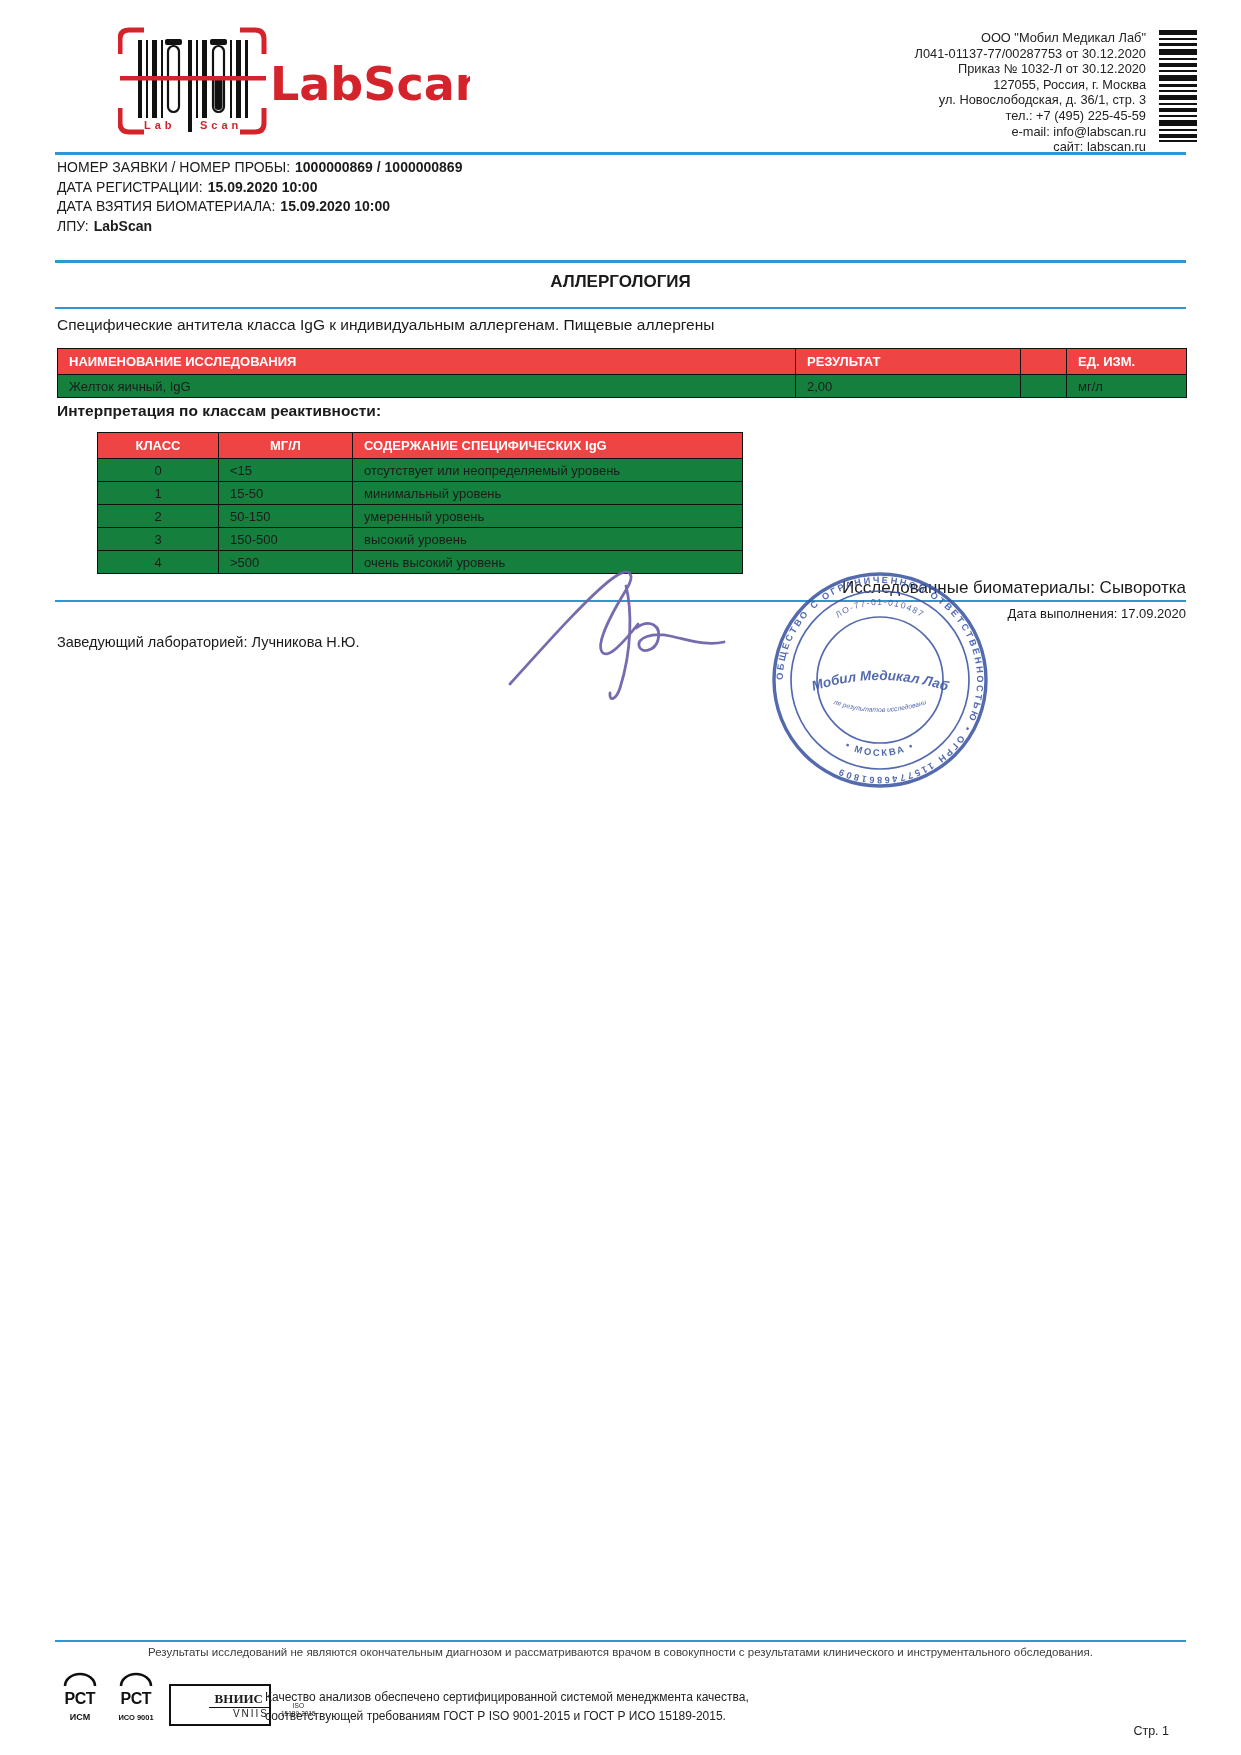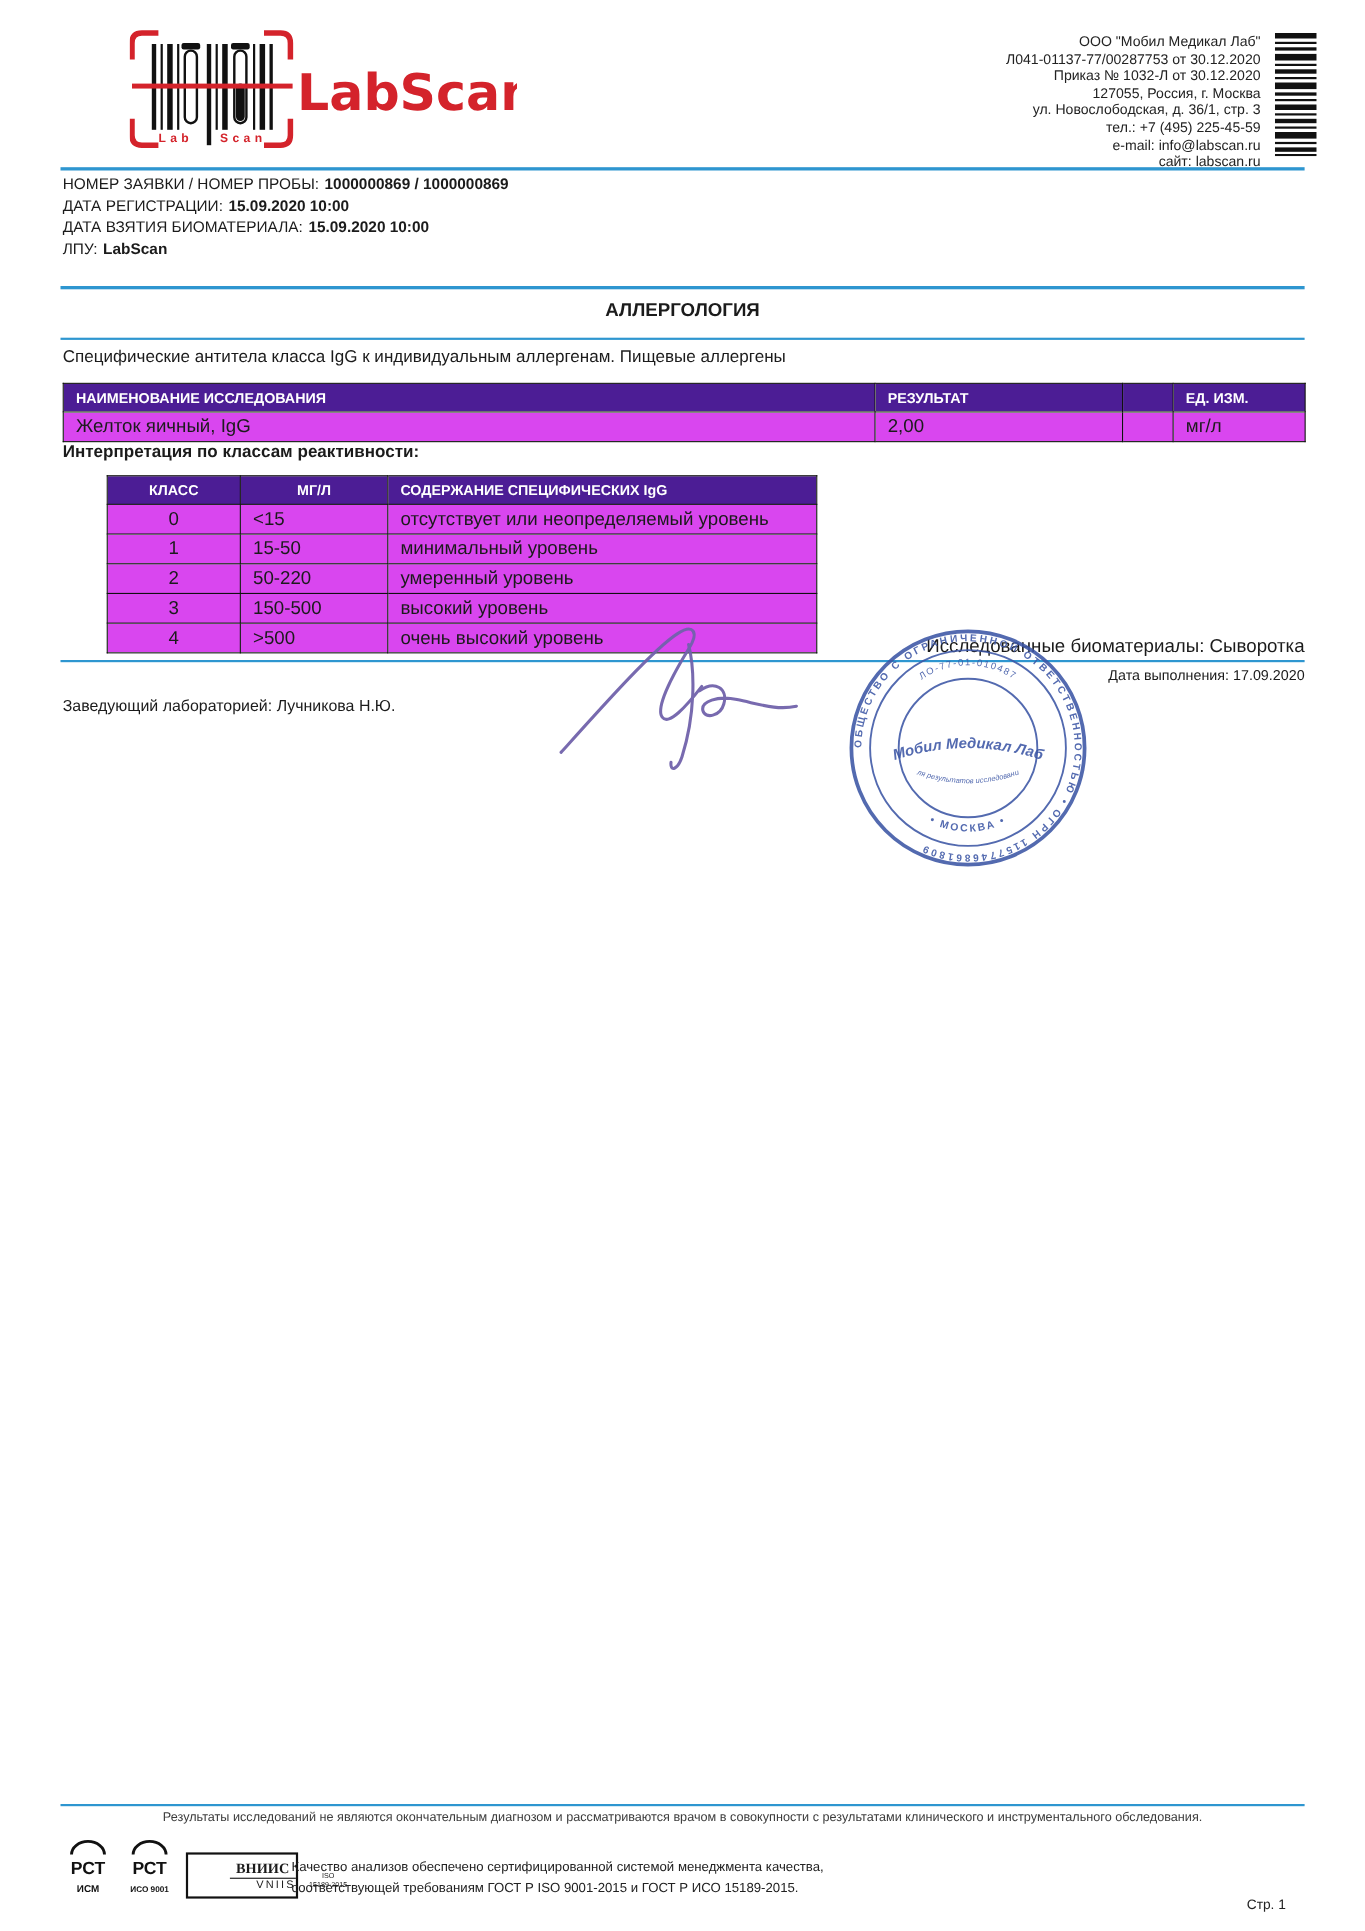--- a/index.html
+++ b/index.html
@@ -14,22 +14,22 @@
   .patient-left{position:absolute;left:57px;top:158px;font-size:14px;line-height:19.5px;}
   .patient-right{position:absolute;left:640px;top:158px;font-size:14px;line-height:19.5px;}
   .pline .plabel{margin-right:5px;}
   .pline b{font-weight:700;}
   
   .sec-title{position:absolute;left:55px;top:272px;width:1131px;text-align:center;font-size:17px;font-weight:700;}
   .sub-title{position:absolute;left:57px;top:316px;font-size:15.5px;font-weight:400;}
   
   table{border-collapse:collapse;table-layout:fixed;}
   th,td{border:1.6px solid #101010;overflow:hidden;white-space:nowrap;}
-  th{background:#4c1d95;color:#fff;font-weight:700;font-size:13px;text-align:left;padding:4px 11px;height:17px;}
-  td{font-size:17px;padding:3px 11px;height:16px;background:#d946ef;}
+  th{background:#ef4444;color:#fff;font-weight:700;font-size:13px;text-align:left;padding:4px 11px;height:17px;}
+  td{font-size:13px;padding:3px 11px;height:16px;background:#15803d;}
   .rtable{position:absolute;left:57px;top:348px;width:1129px;}
   .itable{position:absolute;left:57px;top:432px;width:645px;margin-left:40px;}
   .itable th.c,.itable td.c{text-align:center;}
   .interp-title{position:absolute;left:57px;top:402px;font-size:15.5px;font-weight:700;}
   
   .biomat{position:absolute;right:55px;top:578px;font-size:17px;}
   .date-done{position:absolute;right:55px;top:606px;font-size:13px;}
   .head-lab{position:absolute;left:57px;top:634px;font-size:14.5px;}
   .signature{position:absolute;left:498px;top:556px;}
   .stamp{position:absolute;left:764px;top:564px;}
@@ -199,21 +199,21 @@
         <td>&lt;15</td>
         <td>отсутствует или неопределяемый уровень</td>
       </tr>
       <tr>
         <td class="c">1</td>
         <td>15-50</td>
         <td>минимальный уровень</td>
       </tr>
       <tr>
         <td class="c">2</td>
-        <td>50-220</td>
+        <td>50-150</td>
         <td>умеренный уровень</td>
       </tr>
       <tr>
         <td class="c">3</td>
         <td>150-500</td>
         <td>высокий уровень</td>
       </tr>
       <tr>
         <td class="c">4</td>
         <td>&gt;500</td>

